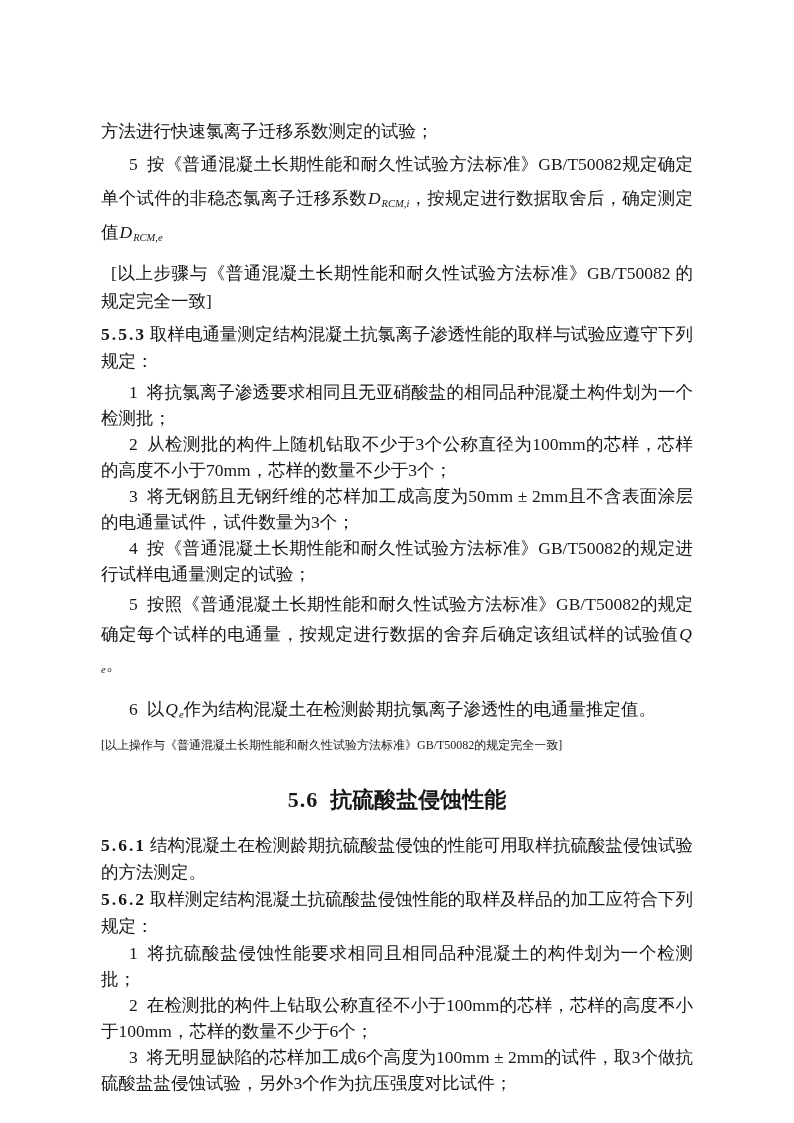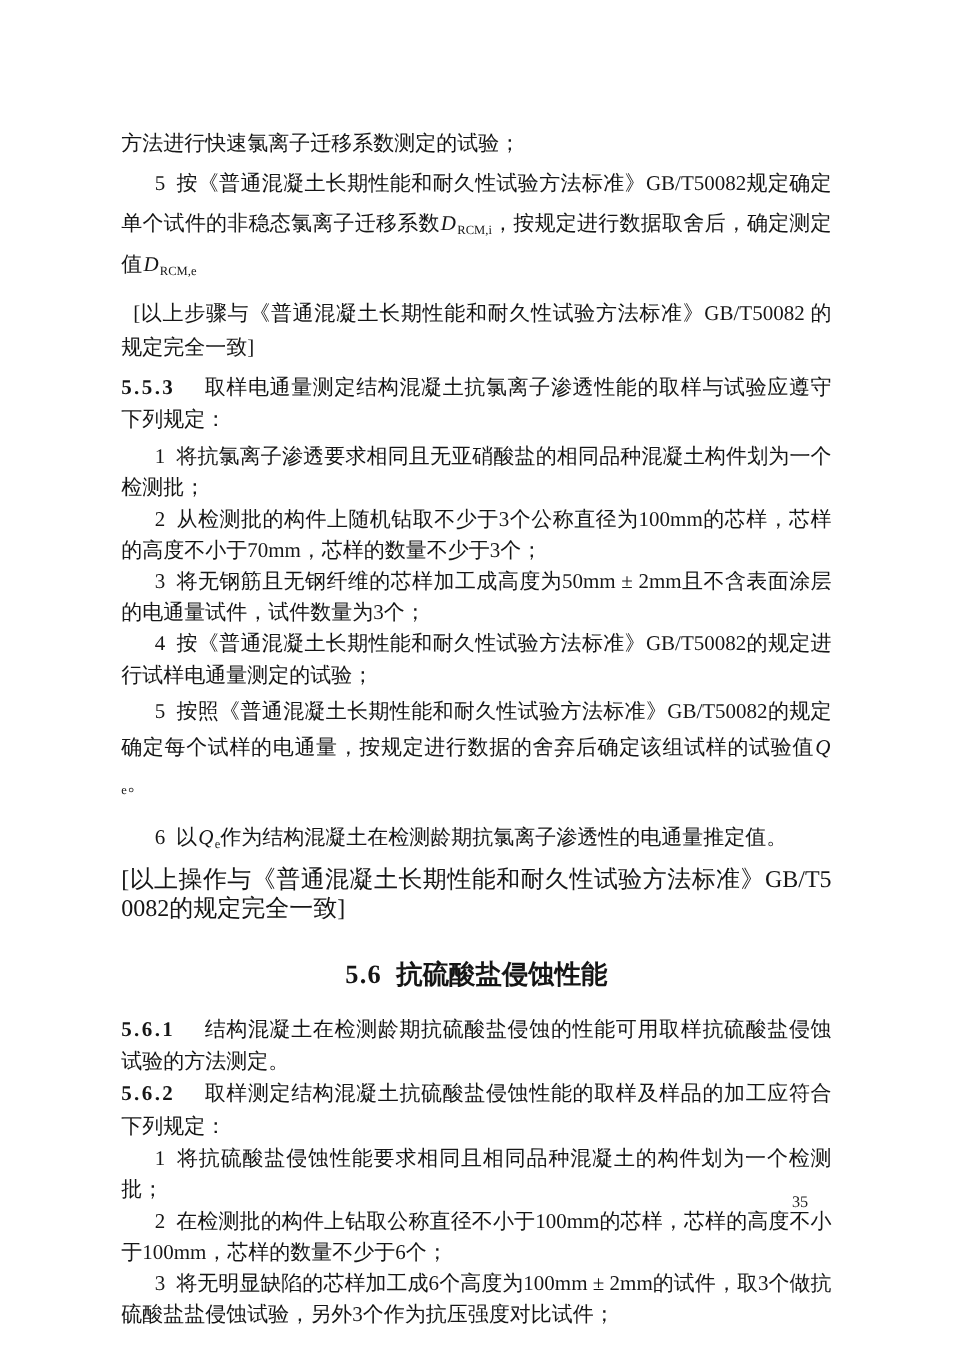--- a/index.html
+++ b/index.html
@@ -6,49 +6,50 @@
   .page{
     position:relative;
     width:794px;height:1123px;
     background:#ffffff;
     overflow:hidden;
     font-family:"Liberation Serif","DejaVu Serif",serif;
     color:#161616;
   }
   .content{
     position:absolute;
-    left:101px;top:106px;
+    left:101px;top:118px;
     width:592px;
   }
   .blk{
     margin:0;
     font-size:17.5px;
     line-height:27px;
     text-align:justify;
     word-break:break-all;
   }
   .blk .num{display:inline-block;}
   .item{text-indent:14px;}
   .item .num{margin-right:9px;}
-  .clause .num{font-weight:700;letter-spacing:2px;margin-right:24px;}
+  .clause .num{font-weight:700;letter-spacing:2px;margin-right:4px;}
   .note{text-indent:10px;}
-  .note-small{font-size:20px;line-height:24px;}
+  .note-small{font-size:12px;line-height:24px;}
   .heading{
     text-align:center;
     font-weight:700;
     font-size:22px;
     line-height:26px;
     text-indent:0;
   }
   .heading .num{margin-right:12px;letter-spacing:1px;}
   .var{font-style:italic;padding:0 1px;font-family:"Liberation Serif","DejaVu Serif",serif;}
   sub.sub{
     font-size:0.6em;
     line-height:0;
     vertical-align:-0.32em;
+    font-style:italic;
     letter-spacing:0;
   }
   
   .blk-1{margin-top:2px;line-height:34px;}
   .blk-2{margin-top:12px;line-height:27px;}
   .blk-3{margin-top:10px;line-height:28px;}
   .blk-4{margin-top:6px;}
   .blk-5{margin-top:4px;line-height:26px;}
   .blk-6,.blk-7,.blk-8{line-height:26px;}
   .blk-9{margin-top:2px;line-height:30px;}

